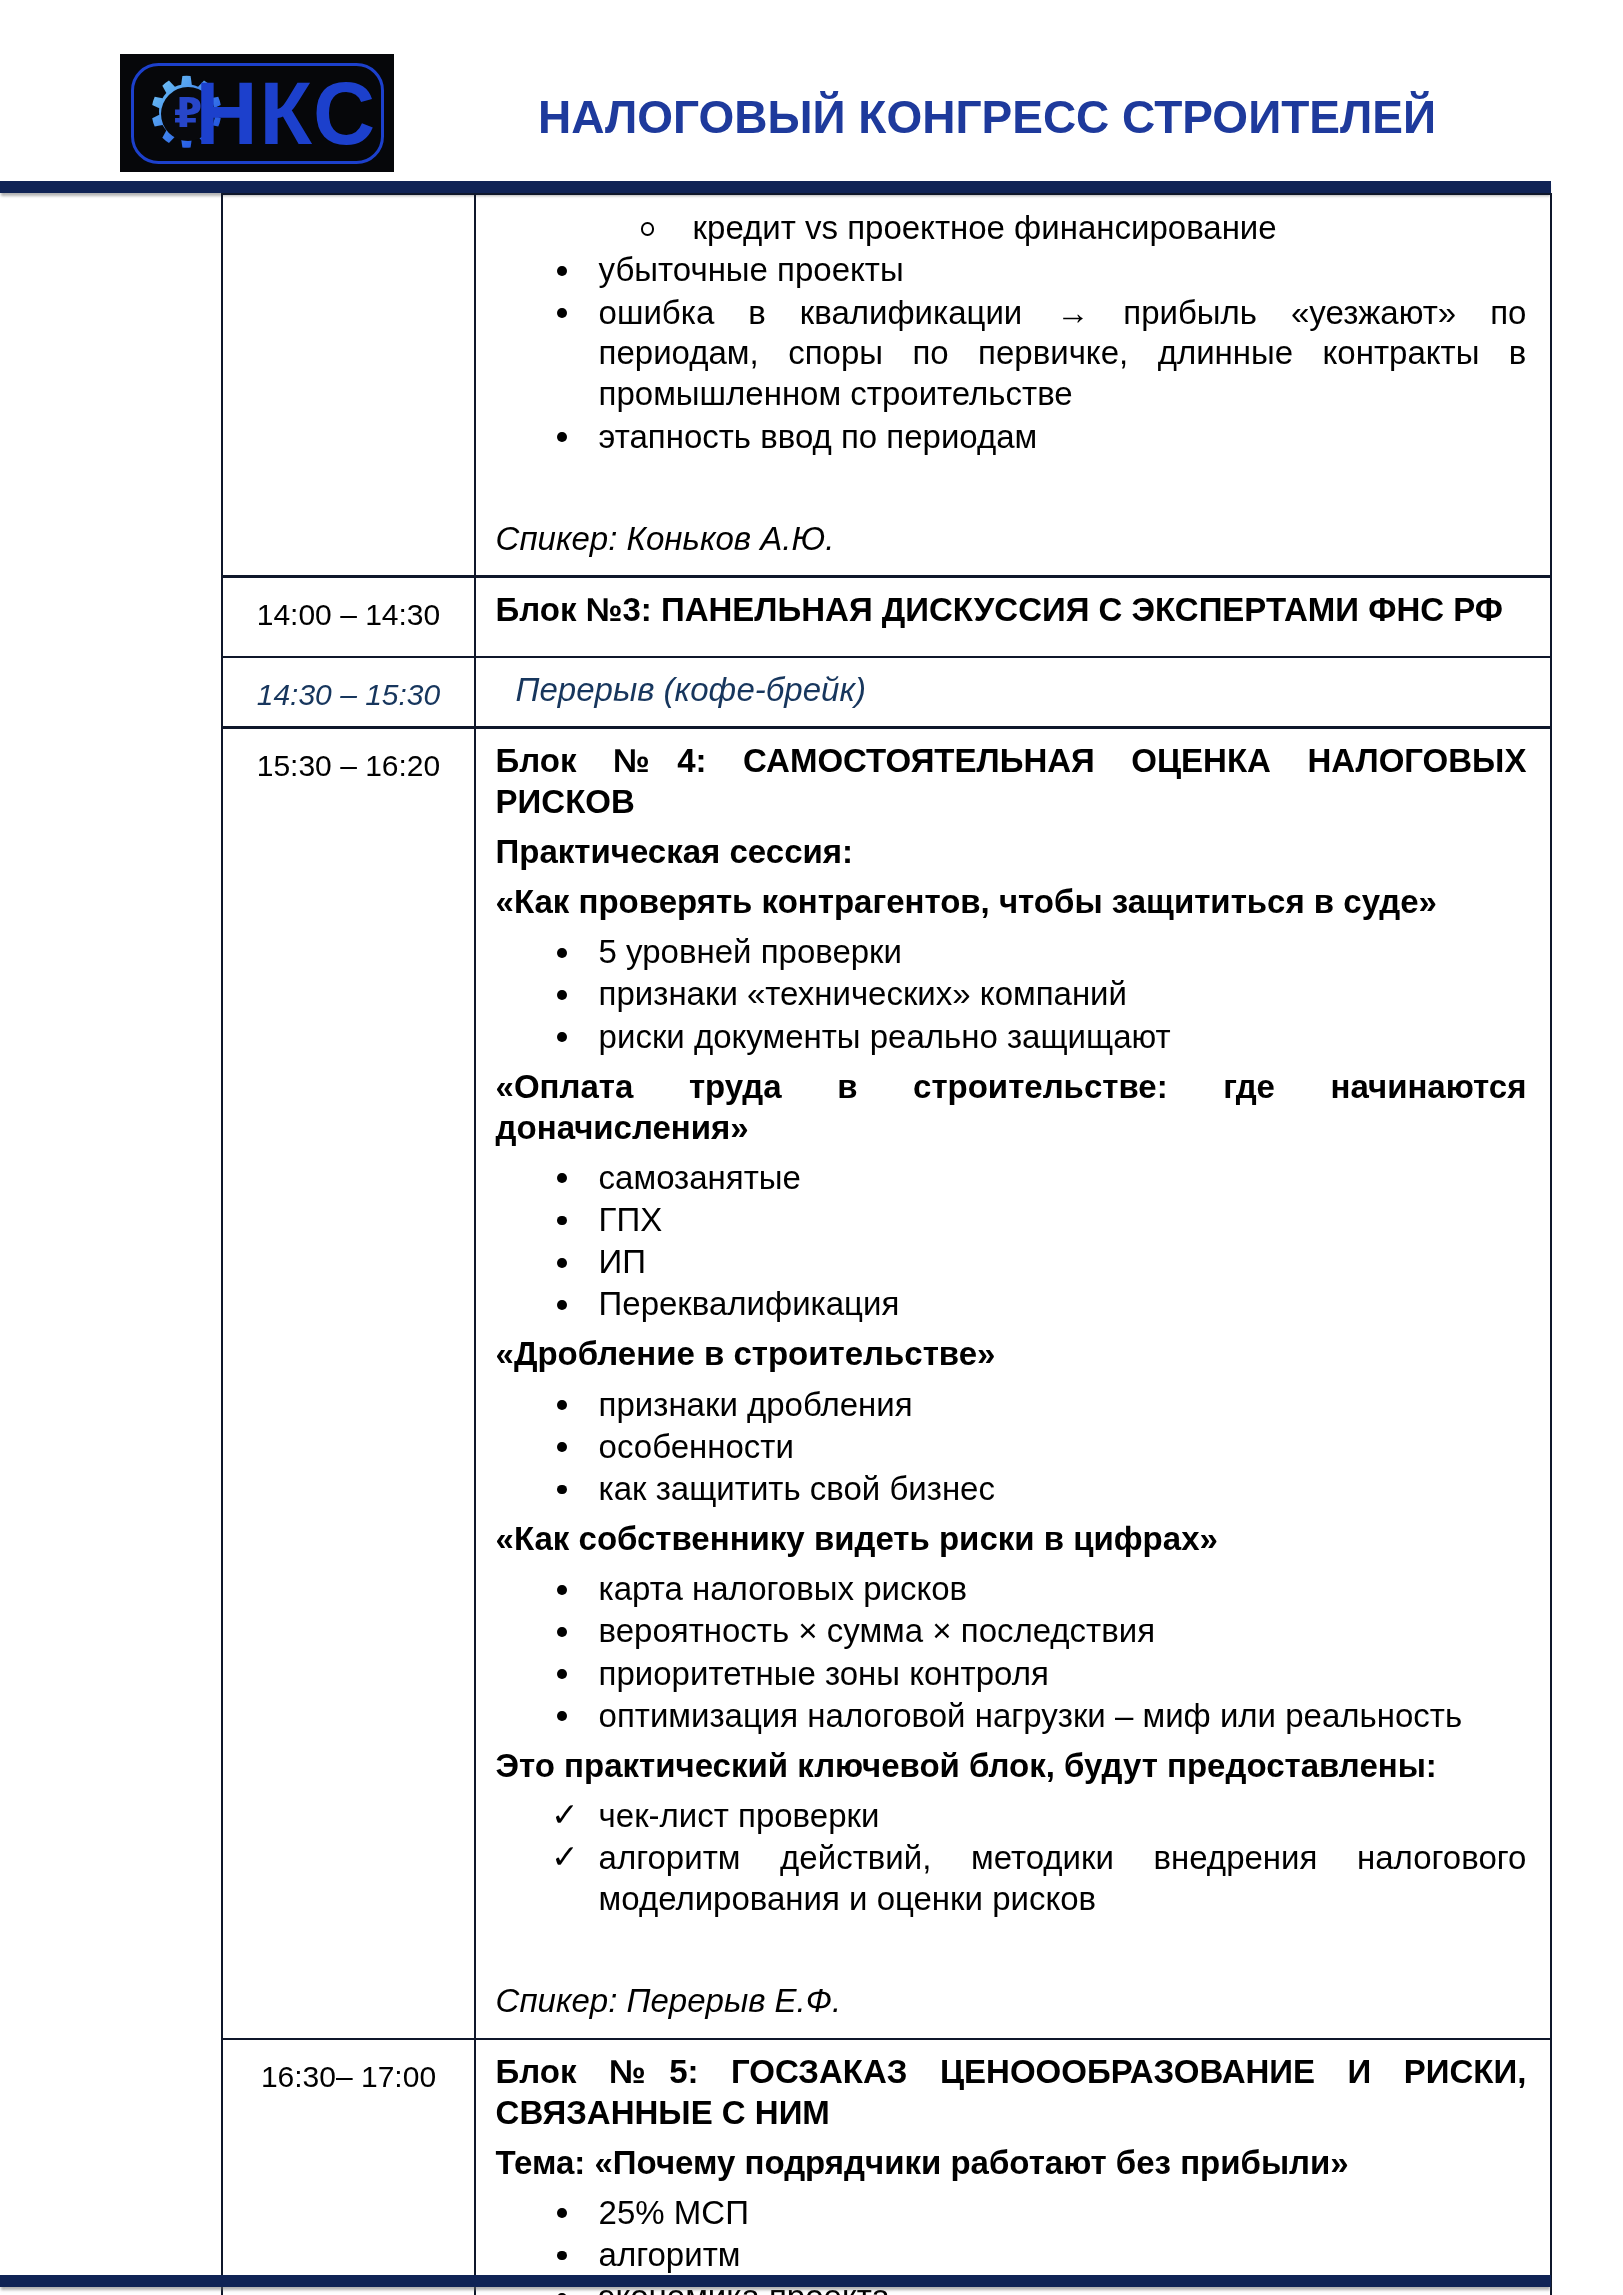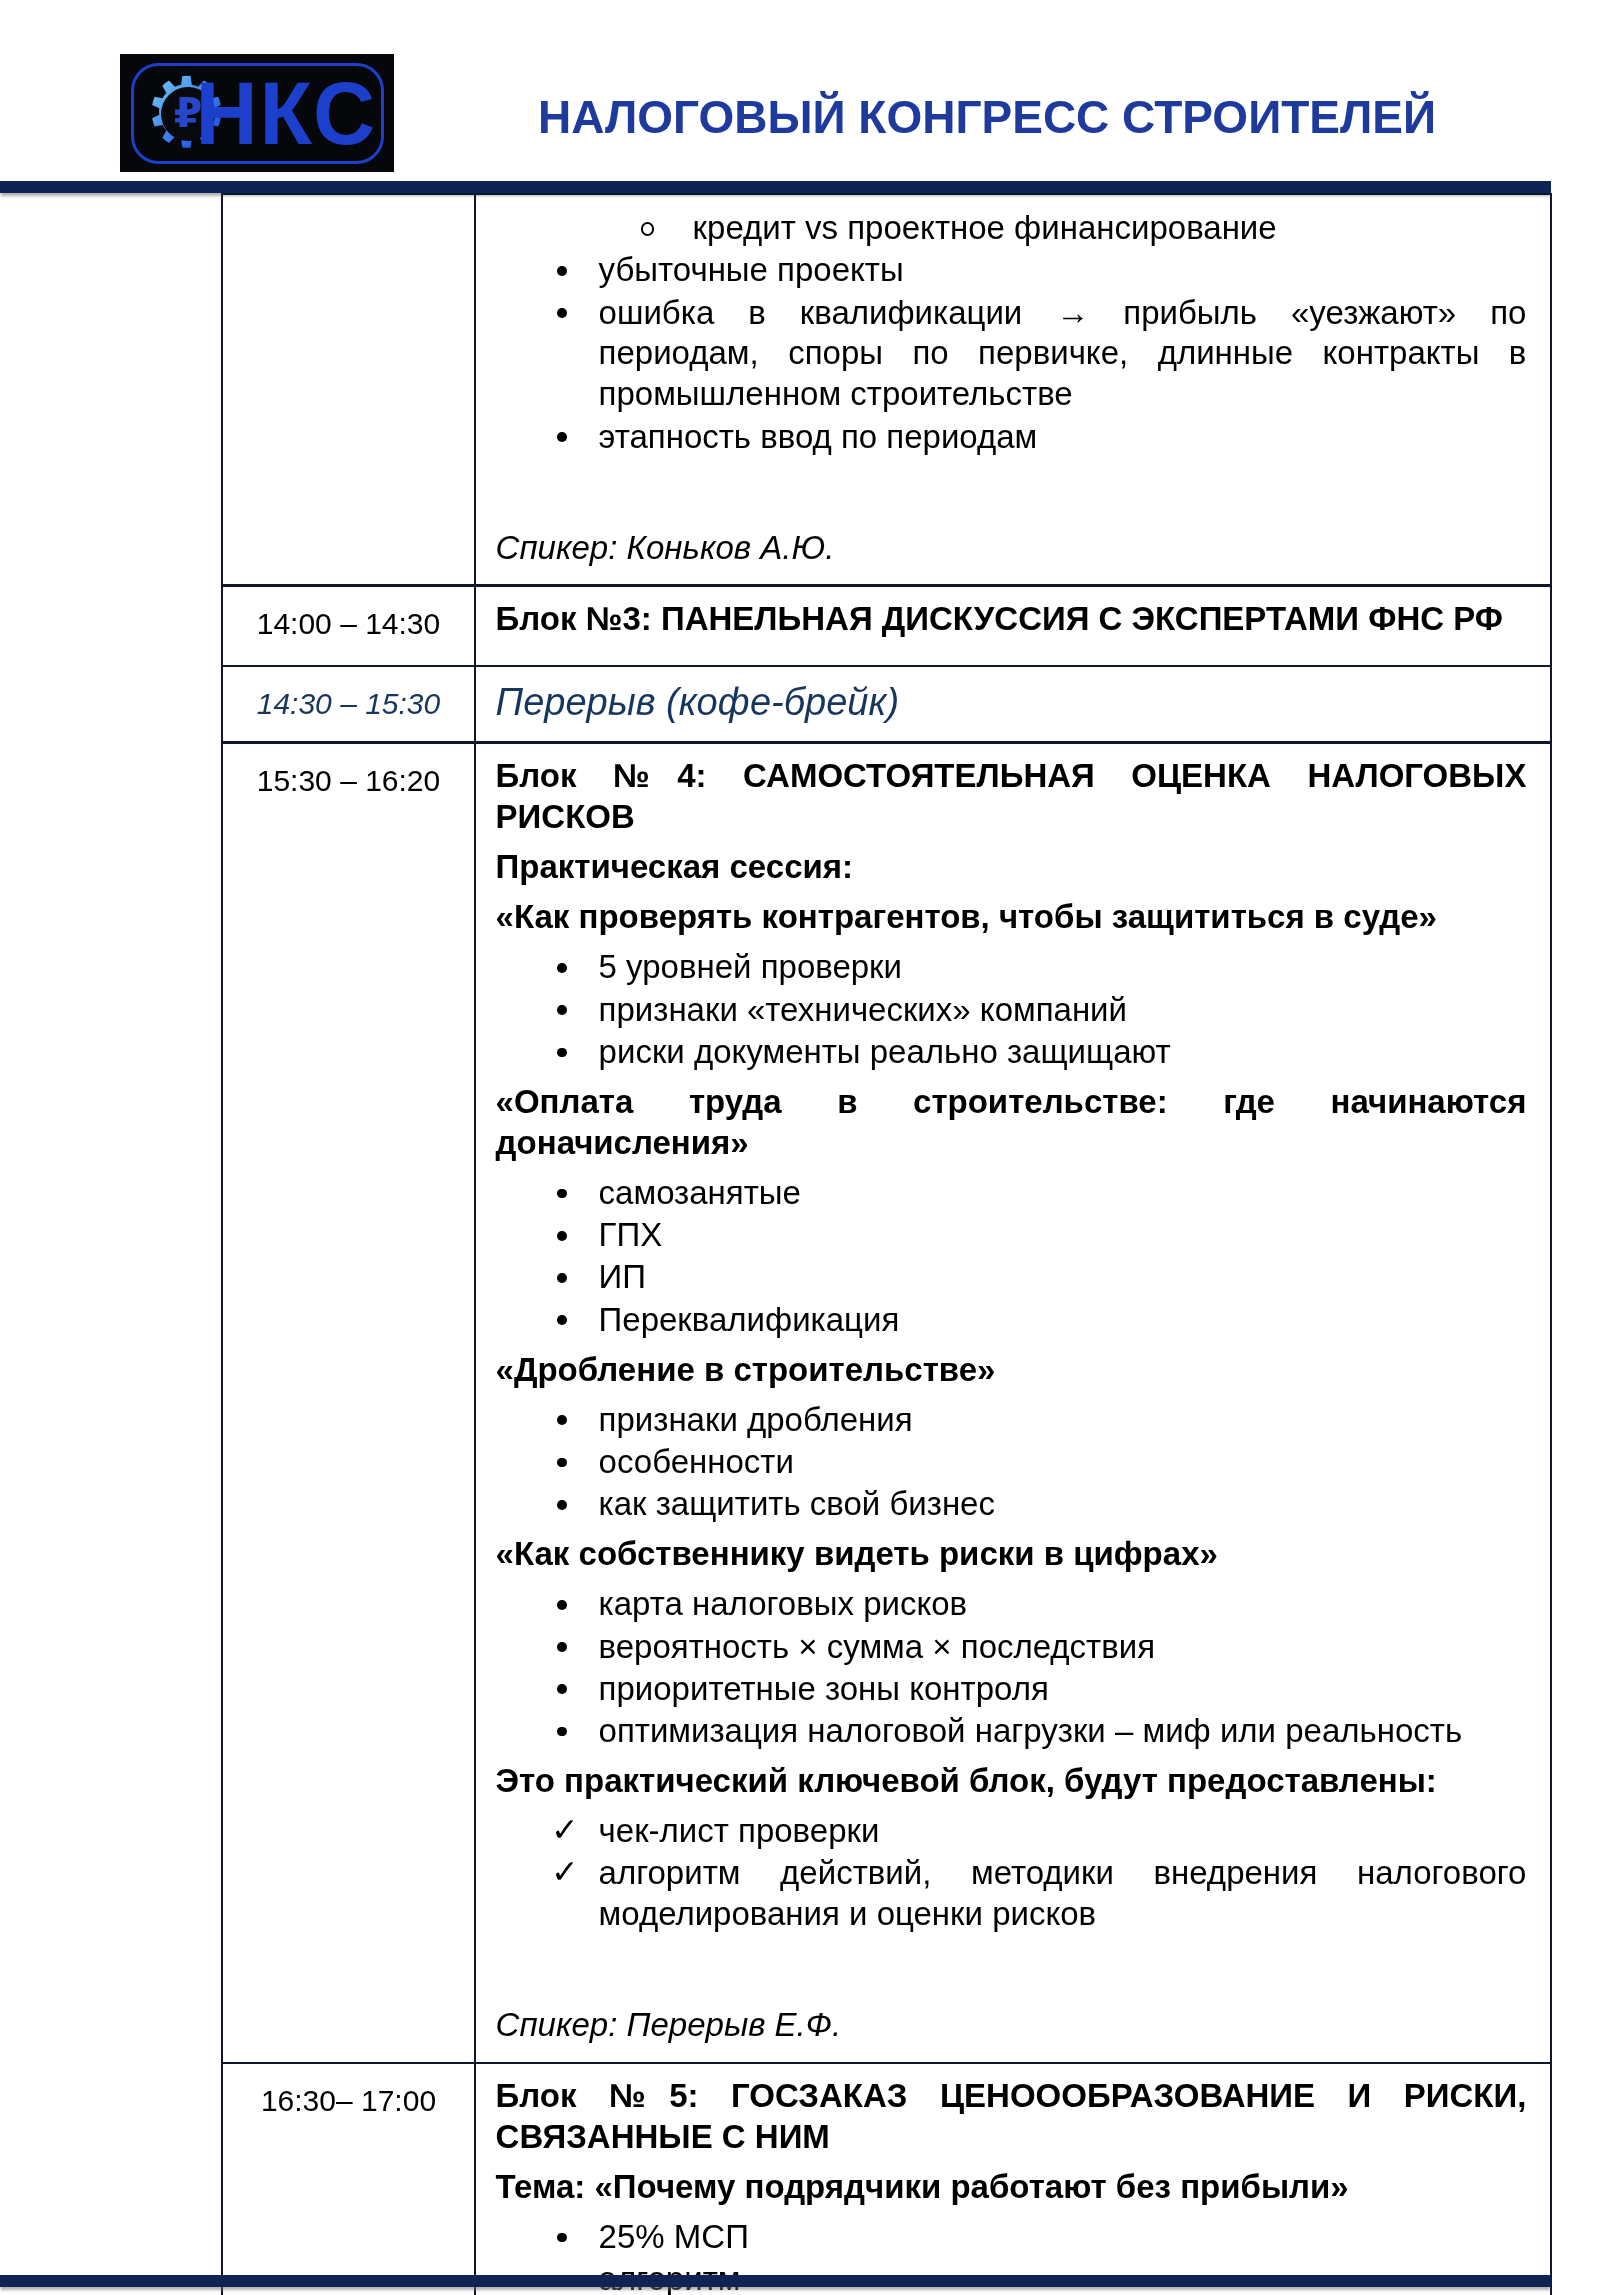--- a/index.html
+++ b/index.html
@@ -38,35 +38,35 @@
   
   table.agenda{position:absolute;left:221px;top:193px;width:1331px;
     border-collapse:collapse;table-layout:fixed;}
   table.agenda td{border:2px solid #0f172a;vertical-align:top;}
   tr.r1 td,tr.r3 td{border-top-width:3.3px;}
   tr.r0{height:304px;} tr.r1{height:44px;} tr.r2{height:40px;}
   tr.r3{height:1177px;} tr.r4{height:357px;}
   td.time{ text-align:center;padding-top:20px;font-size:30px;}
   td.cell{padding:11.8px 23.6px 15.7px 19.6px;font-size:33px;line-height:1.24;}
   tr.break-row td.time,.break-text{font-style:italic;color:var(--break-navy);}
-  .break-text{font-size:38px;}
+  .break-text{font-size:33px;margin-left:20px;}
   .block-title,.heading{font-weight:bold;text-align:justify;margin:9.2px 0;}
   .block-title:first-child{margin-top:0;}
   ul{list-style:none;}
   ul li{position:relative;text-align:justify;margin:1.3px 0;}
   ul.bullets,ul.checks{margin-left:54px;}
   ul.bullets li,ul.checks li{padding-left:49px;}
   ul.subs{margin-left:139px;}
   ul.subs li{padding-left:58px;}
   ul.bullets li::before{content:"";position:absolute;left:7.9px;top:15.7px;
     width:9.8px;height:9.8px;border-radius:50%;background:#000;}
   ul.subs li::before{content:"";position:absolute;left:6.5px;top:14.4px;
     width:9.2px;height:9.2px;border-radius:50%;border:2px solid #000;background:transparent;}
   ul.checks li::before{content:"\2713";position:absolute;left:1.3px;top:-1.3px;font-size:1em;}
-  .speaker{font-style:italic;margin-top:23px;}
+  .speaker{font-style:italic;margin-top:14px;}
   .spacer{height:46px;}
 </style>
 </head>
 <body>
 
 <div class="logo">
   <div class="logo-frame"></div>
   <div class="gear">⚙</div>
   <div class="ruble">₽</div>
   <div class="nks">НКС</div>

